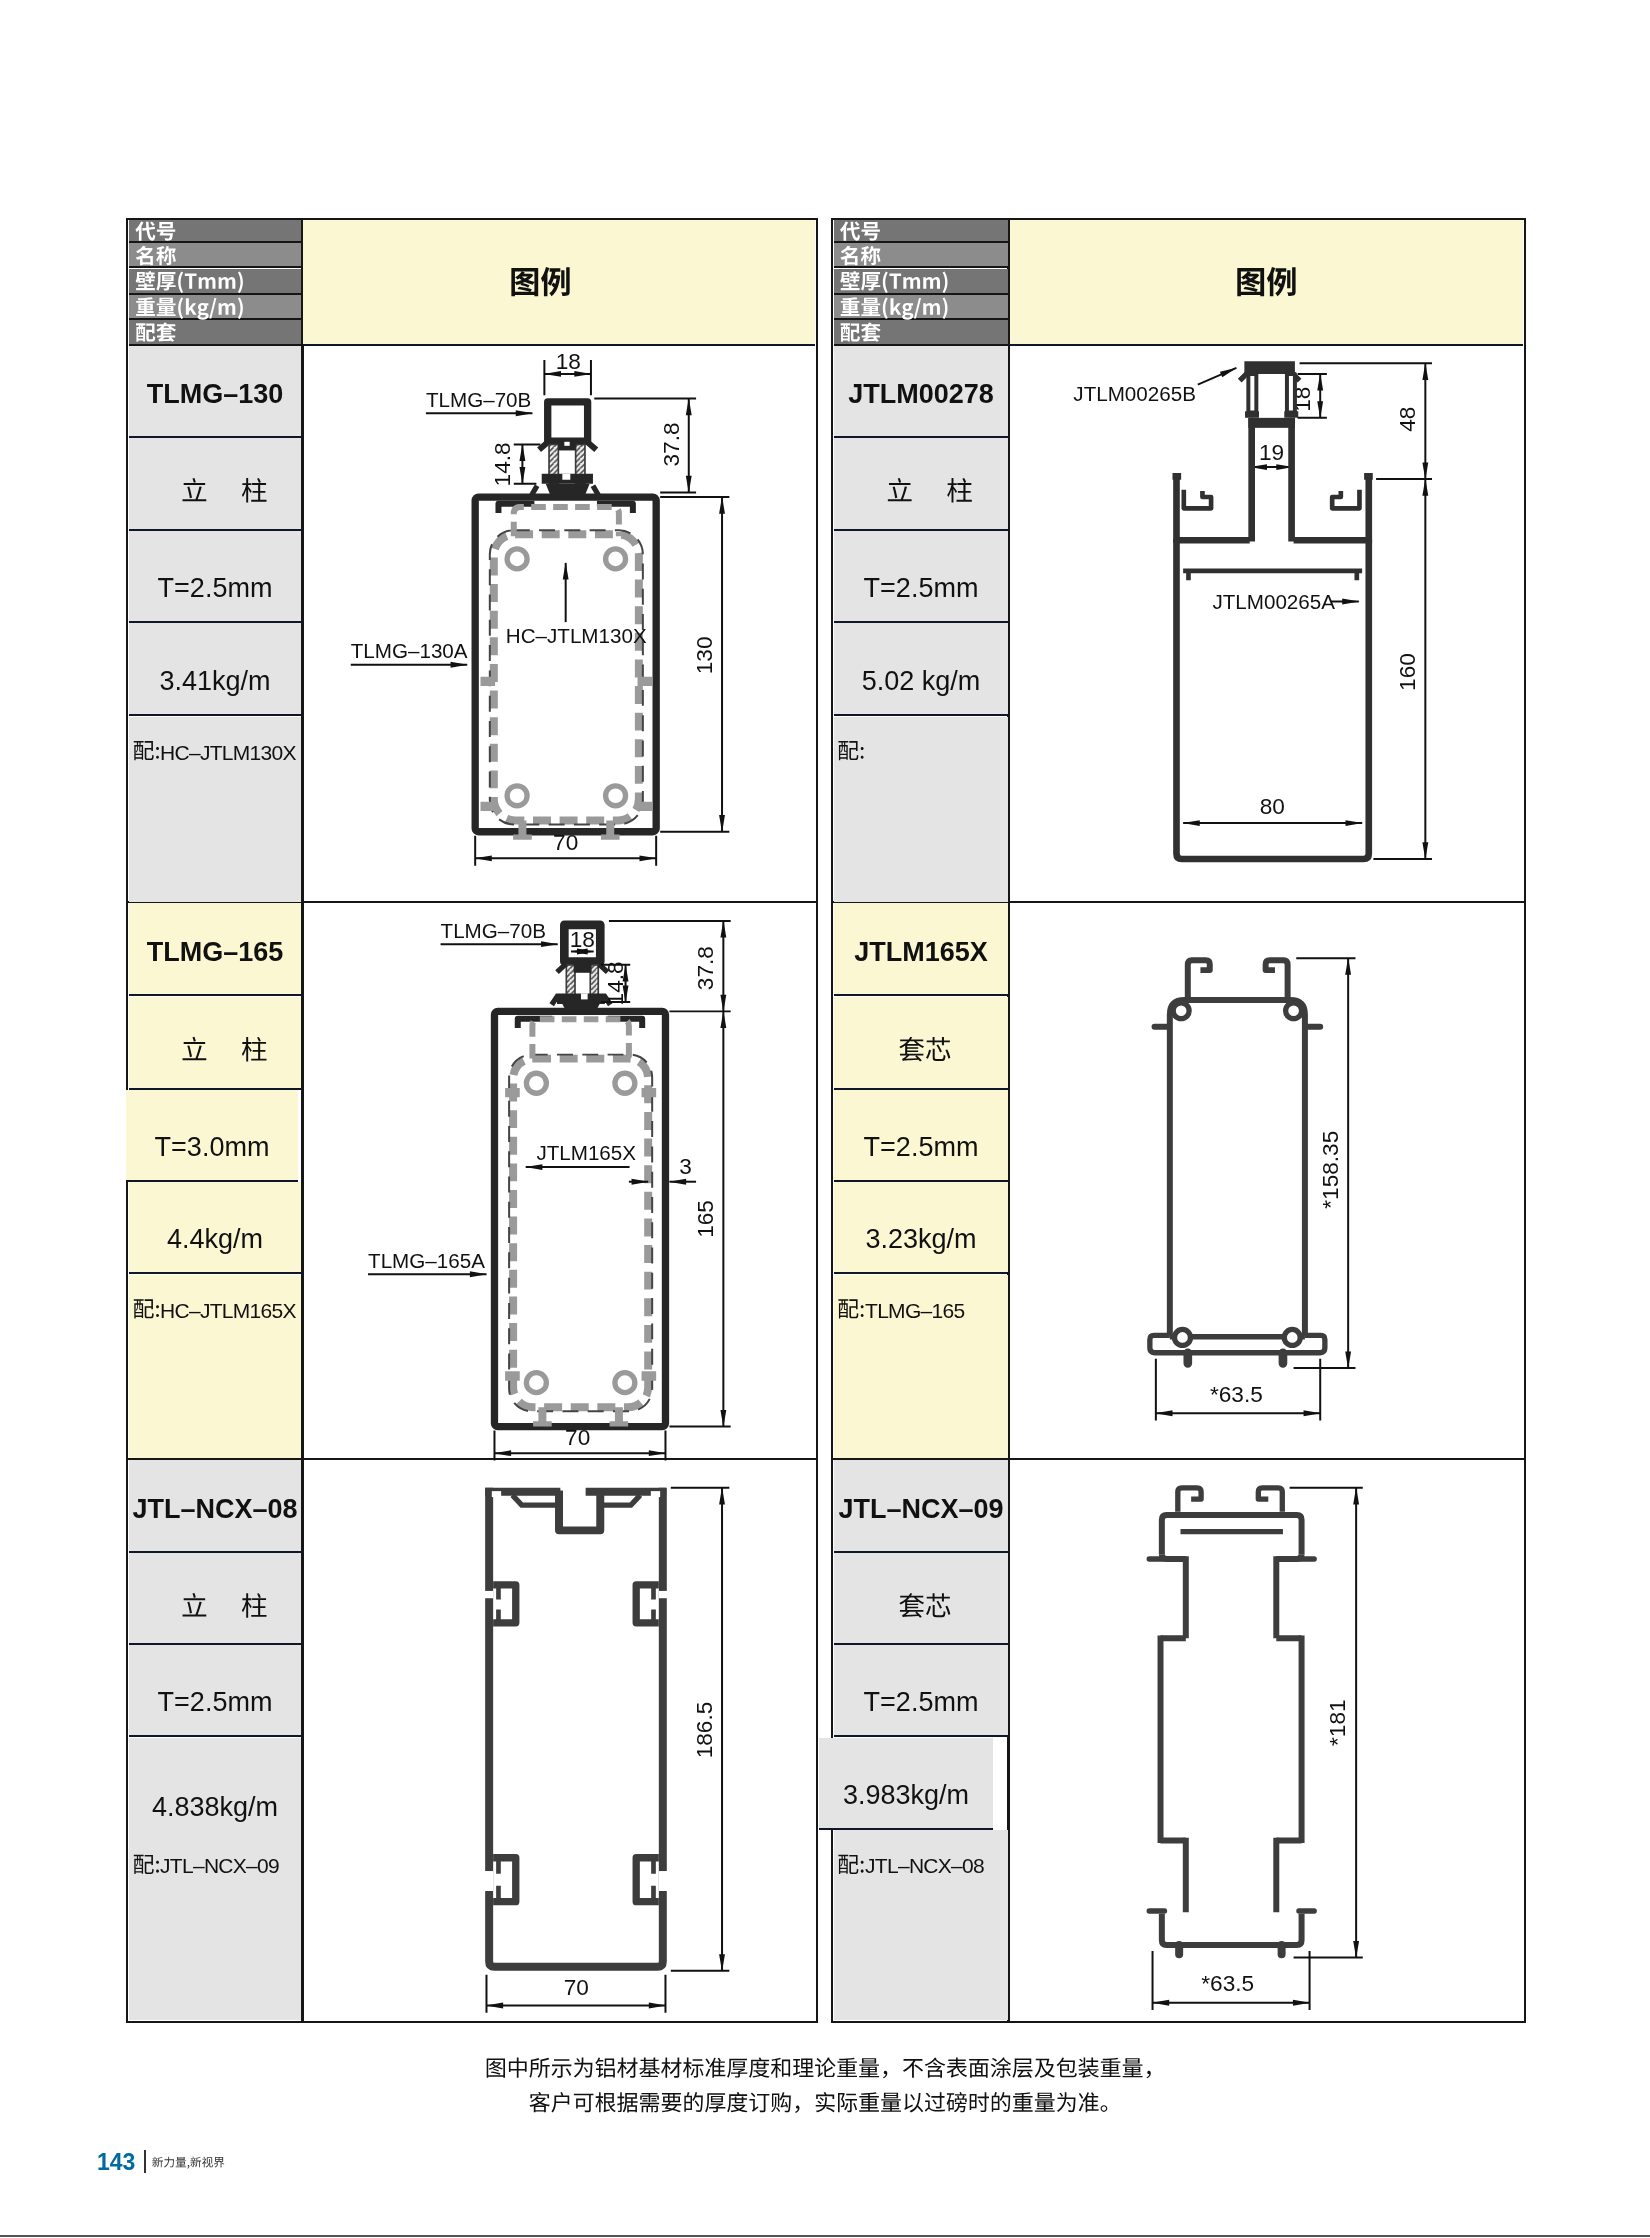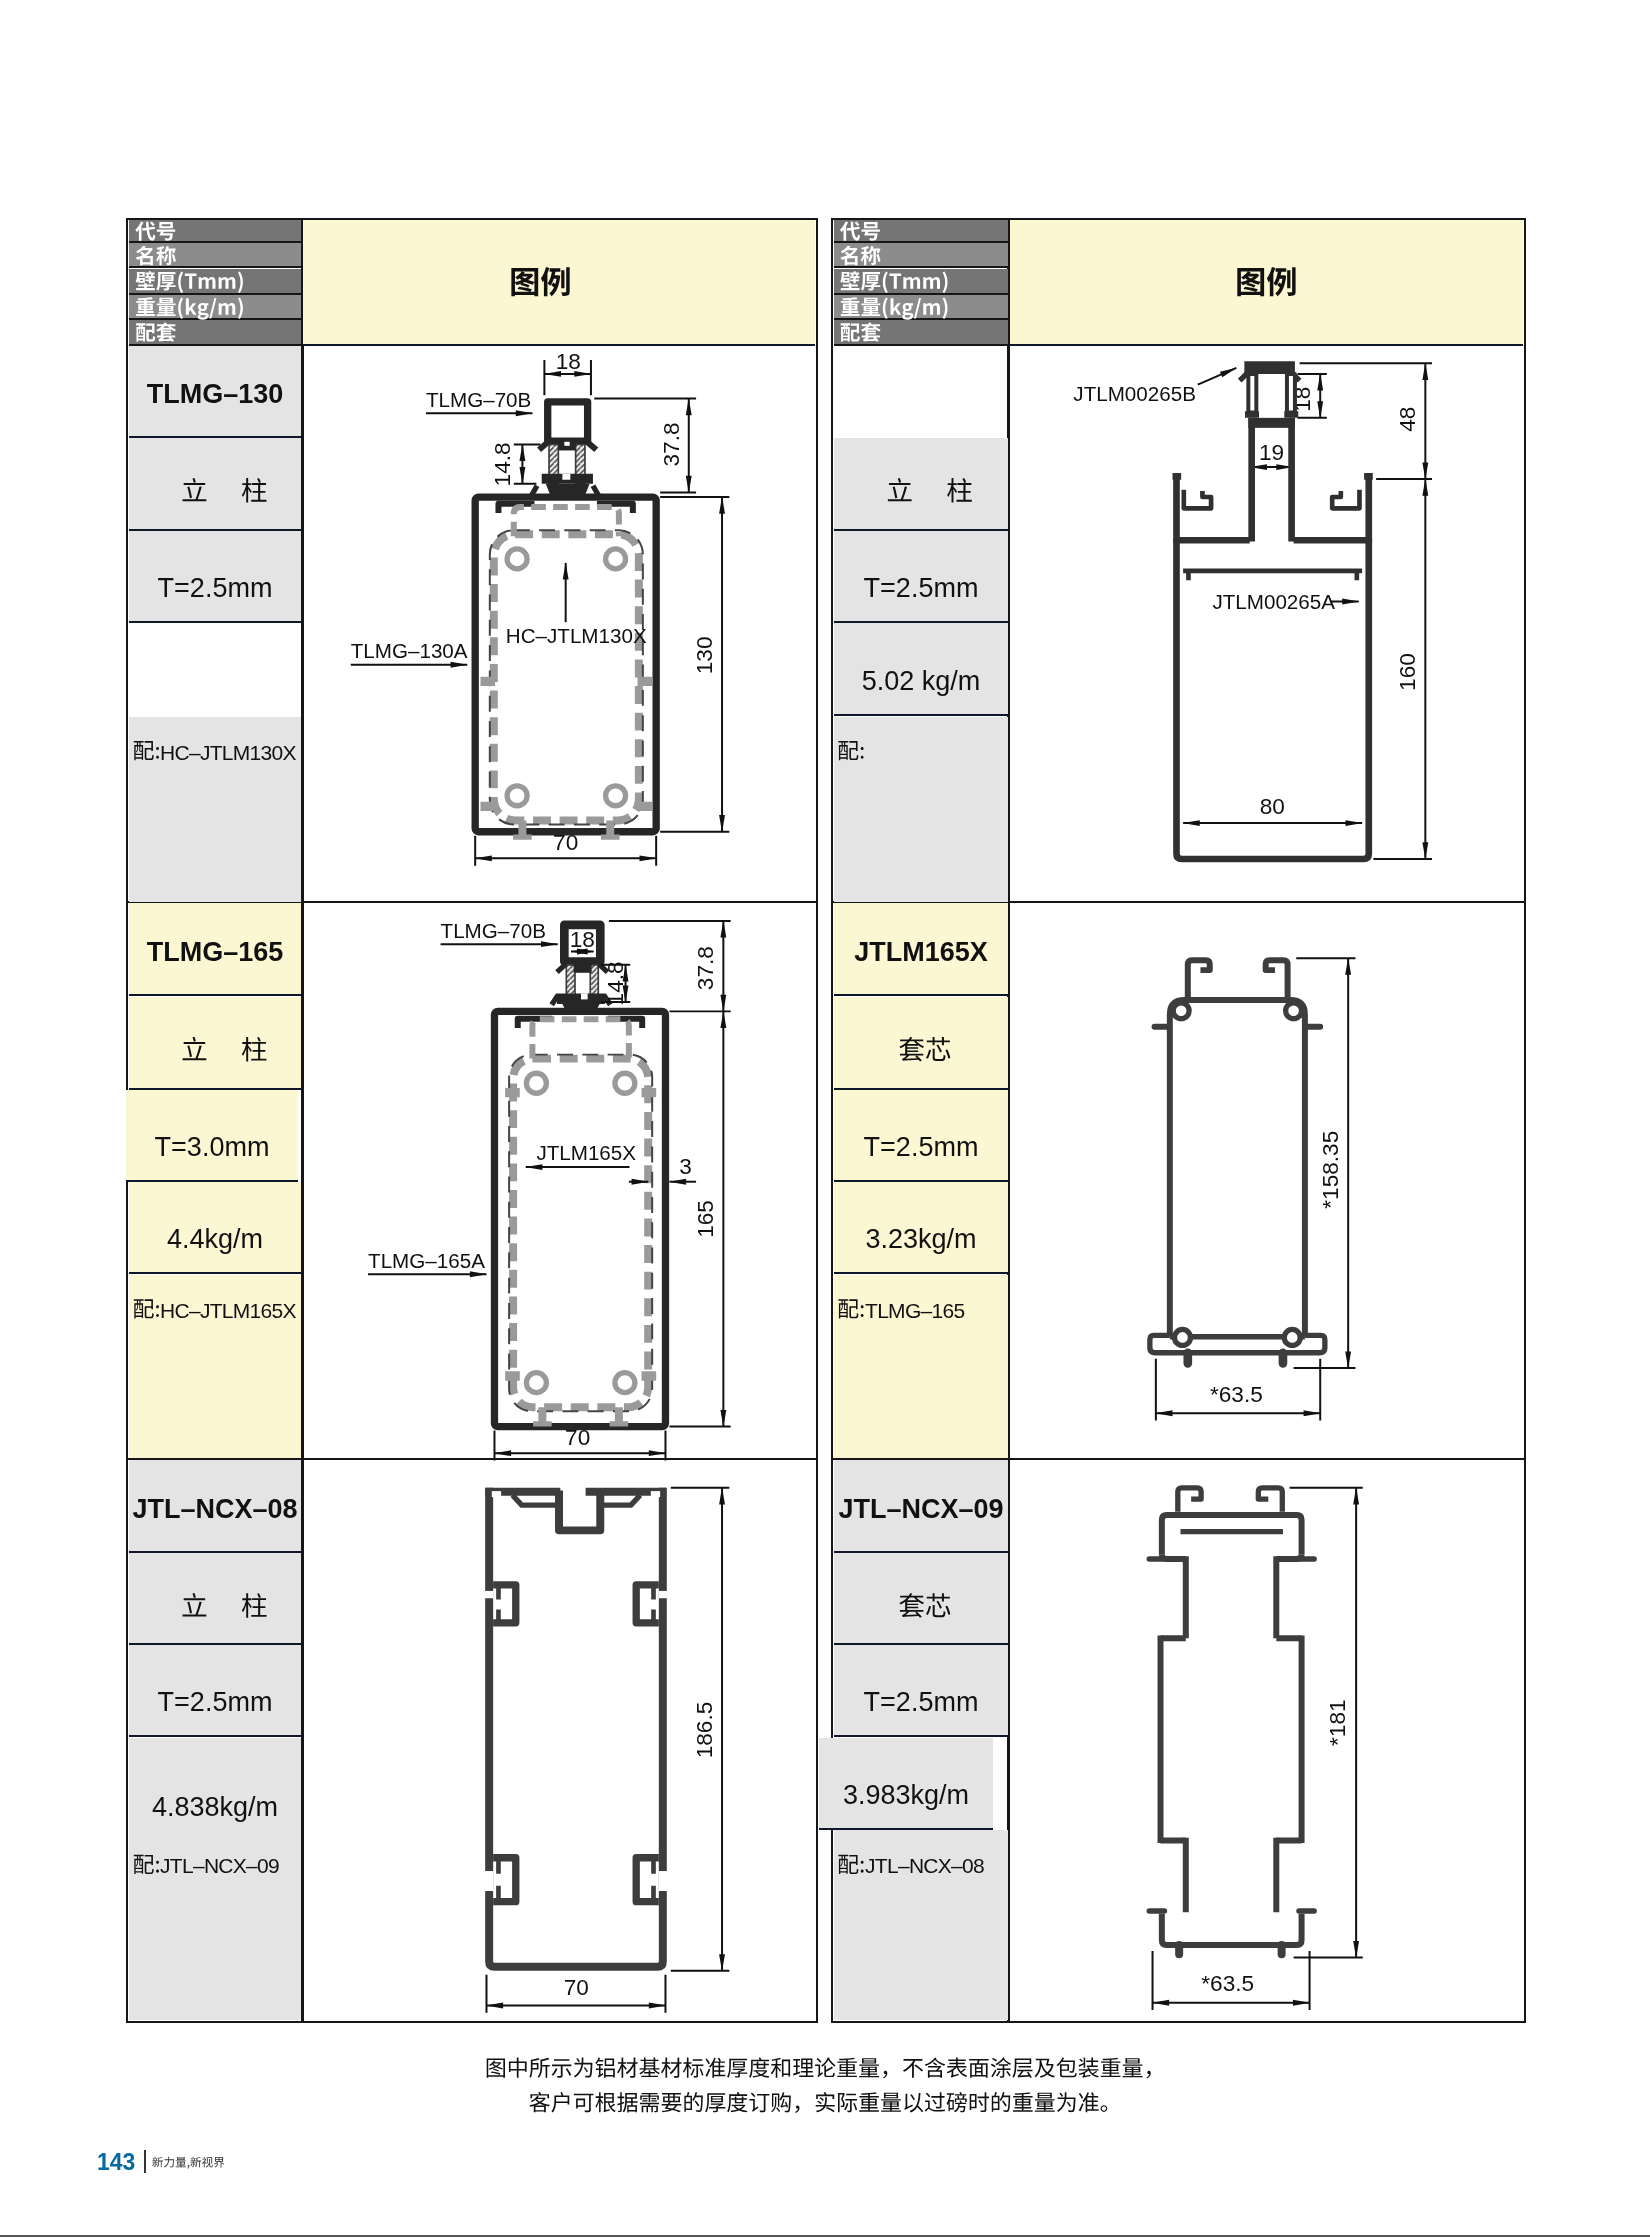--- a/index.html
+++ b/index.html
@@ -63,20 +63,21 @@
 <div class="cell hdr" style="left:834px;top:320px;width:174px;height:26px;"></div>
 
 <div class="cell yel bb" style="left:1010px;top:220px;width:513px;height:126px;font-size:31px;font-weight:bold;"></div>
 
 <div class="cell gray bb code" style="left:129px;top:346px;width:172px;height:92px;">TLMG–130</div>
 
 <div class="cell gray bb nm" style="left:129px;top:438px;width:172px;height:93px;"></div>
 
 <div class="cell gray bb nm" style="left:129px;top:531px;width:172px;height:92px;">T=2.5mm</div>
 
+<div class="cell gray bb nm" style="left:129px;top:623px;width:172px;height:93px;">3.41kg/m</div>
 
 <div class="cell gray pz" style="left:129px;top:717px;width:172px;height:185px;">HC–JTLM130X</div>
 
 <div class="cell yel bb code" style="left:129px;top:903px;width:172px;height:93px;">TLMG–165</div>
 
 <div class="cell yel bb nm" style="left:129px;top:997px;width:172px;height:93px;"></div>
 
 <div class="cell yel bb nm" style="left:126px;top:1090px;width:172px;height:92px;">T=3.0mm</div>
 
 <div class="cell yel bb nm" style="left:129px;top:1182px;width:172px;height:92px;">4.4kg/m</div>
@@ -86,20 +87,21 @@
 <div class="cell gray bb code" style="left:129px;top:1460px;width:172px;height:93px;">JTL–NCX–08</div>
 
 <div class="cell gray bb nm" style="left:129px;top:1553px;width:172px;height:92px;"></div>
 
 <div class="cell gray bb nm" style="left:129px;top:1645px;width:172px;height:92px;">T=2.5mm</div>
 
 <div class="cell gray bb nm" style="left:129px;top:1738px;width:172px;height:116px;">4.838kg/m</div>
 
 <div class="cell gray pz" style="left:129px;top:1830px;width:172px;height:190px;">JTL–NCX–09</div>
 
+<div class="cell gray bb code" style="left:834px;top:346px;width:174px;height:92px;">JTLM00278</div>
 
 <div class="cell gray bb nm" style="left:834px;top:438px;width:174px;height:93px;"></div>
 
 <div class="cell gray bb nm" style="left:834px;top:531px;width:174px;height:92px;">T=2.5mm</div>
 
 <div class="cell gray bb nm" style="left:834px;top:623px;width:174px;height:93px;text-align:right;">5.02 kg/m</div>
 
 <div class="cell gray pz" style="left:834px;top:717px;width:174px;height:185px;"></div>
 
 <div class="cell yel bb code" style="left:834px;top:903px;width:174px;height:93px;">JTLM165X</div>

